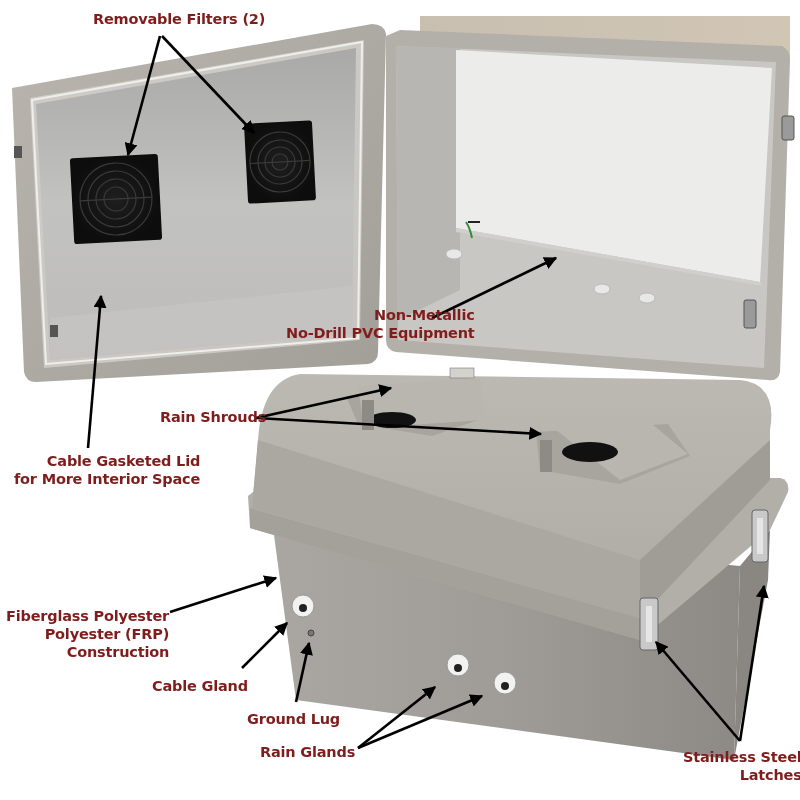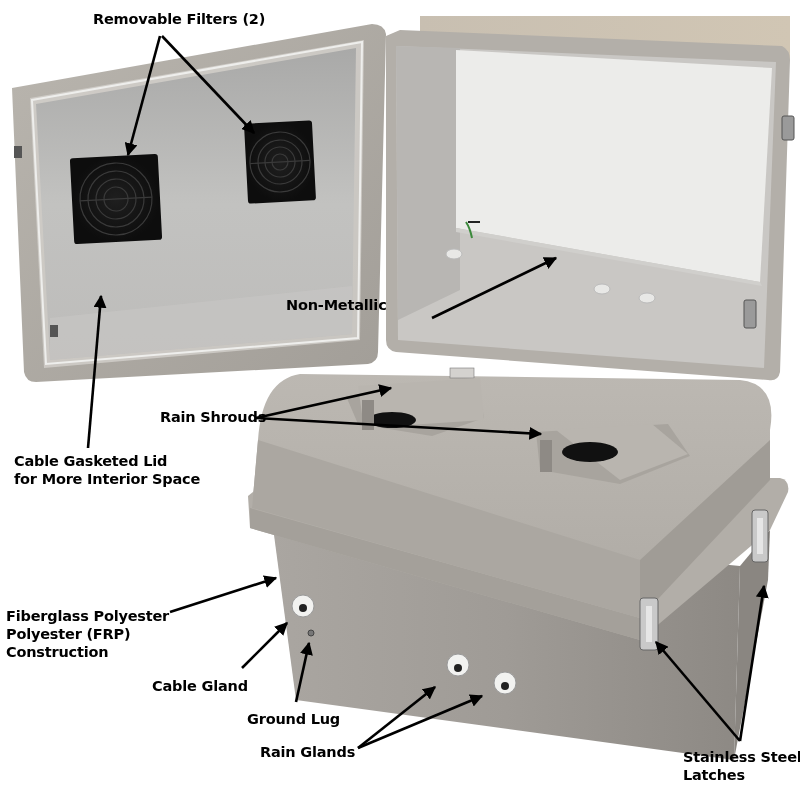--- a/index.html
+++ b/index.html
@@ -1,20 +1,20 @@
 <!DOCTYPE html>
 <html><head>
 <meta charset="utf-8">
 <style>
   html, body { margin: 0; padding: 0; background: #ffffff; }
   body { width: 800px; height: 800px; position: relative; overflow: hidden;
          font-family: "DejaVu Sans", "Liberation Sans", sans-serif; }
   #stage { position: absolute; left: 0; top: 0; width: 800px; height: 800px; }
-  .label { position: absolute; font-weight: bold; color: #000000; font-size: 14.5px;
-           line-height: 18px; text-align: left; white-space: nowrap; letter-spacing: -0.2px; }
+  .label { position: absolute; font-weight: bold; color: #7f1d1d; font-size: 14.5px;
+           line-height: 18px; text-align: right; white-space: nowrap; letter-spacing: -0.2px; }
   .label span { display: block; }
 </style>
 </head>
 <body>
 
 <div id="stage">
 <svg width="800" height="800" viewBox="0 0 800 800" xmlns="http://www.w3.org/2000/svg">
   <defs>
     <marker id="ah" viewBox="0 0 10 10" refX="9" refY="5" markerWidth="5" markerHeight="5" orient="auto-start-reverse">
       <path d="M0,0 L10,5 L0,10 z" fill="#000"></path>
@@ -169,22 +169,23 @@
     <line x1="740" y1="741" x2="656" y2="642" marker-end="url(#ah)"></line>
     <line x1="740" y1="741" x2="764" y2="586" marker-end="url(#ah)"></line>
   </g>
 </svg>
 
 
 <div class="label" style="left:93px; top:10px;">
   <span>Removable Filters (2)</span>
 </div>
 
-<div class="label" style="left:286px; top:296px;">
+<div class="label" style="left:286px; top:306px;">
   <span>Non-Metallic</span>
+  <span>No-Drill PVC Equipment</span>
 </div>
 
 <div class="label" style="left:160px; top:408px;">
   <span>Rain Shrouds</span>
 </div>
 
 <div class="label" style="left:14px; top:452px;">
   <span>Cable Gasketed Lid</span>
   <span>for More Interior Space</span>
 </div>

